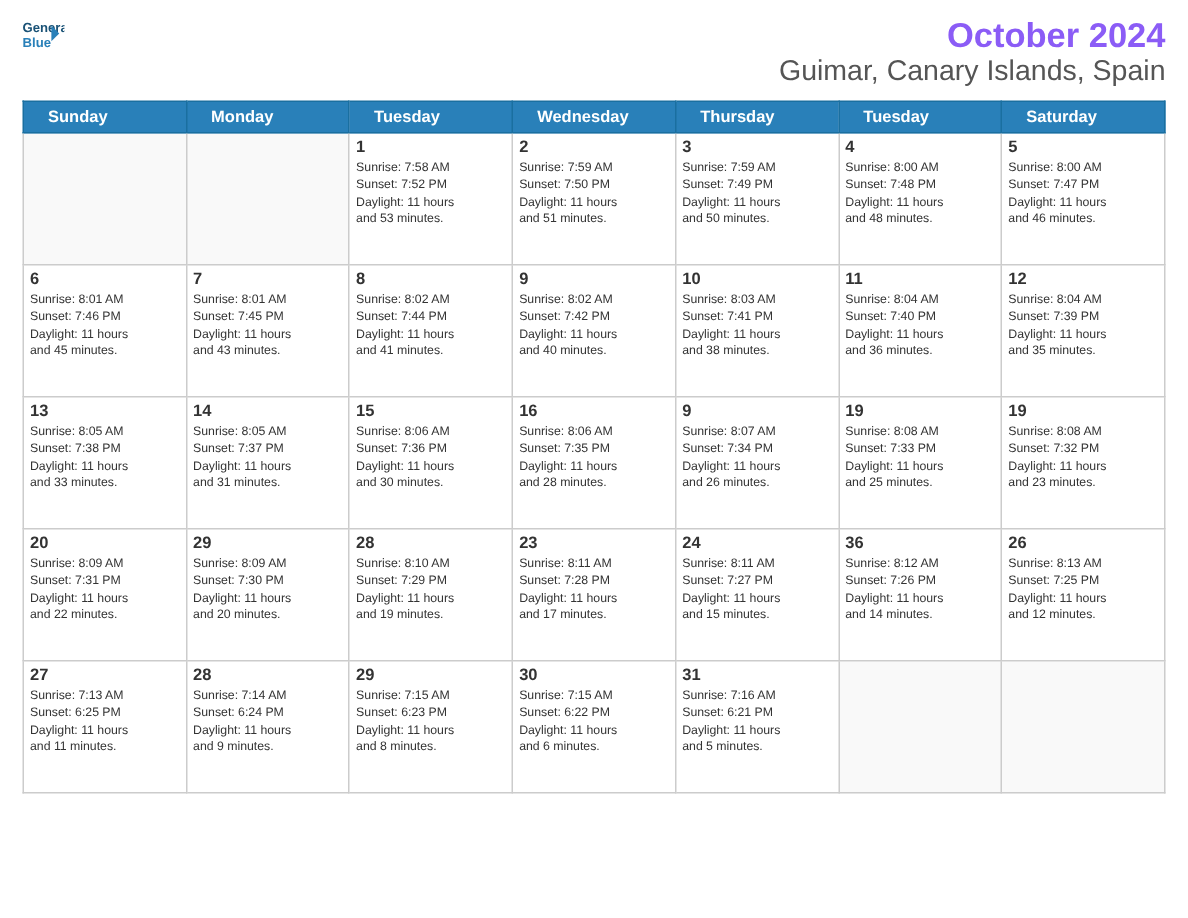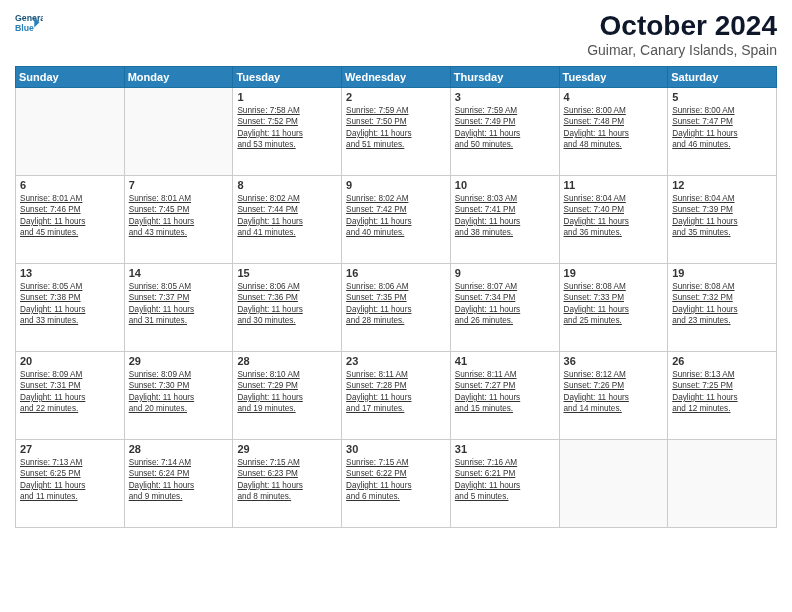--- a/index.html
+++ b/index.html
@@ -27,39 +27,39 @@
       gap: 4px;
     }
     .logo-icon {
       width: 28px;
       height: 28px;
     }
     .title-block {
       text-align: right;
     }
     .month-title {
-      font-size: 28px;
+      font-size: 23px;
       font-weight: bold;
-      color: #0f172a;
+      color: #8b5cf6;
     }
     .location {
-      font-size: 14px;
+      font-size: 19px;
       color: #555;
     }
     .calendar {
       width: 100%;
       border-collapse: collapse;
       table-layout: fixed;
     }
     .calendar th {
       background: #2980b9;
       color: #fff;
       font-size: 11px;
       font-weight: bold;
-      padding: 4px 3px;
+      padding: 4px 16px;
       border: 1px solid #1a6fa0;
       text-align: left;
     }
     .calendar td {
       border: 1px solid #ccc;
       vertical-align: top;
       padding: 3px 4px;
       font-size: 8.5px;
       height: 88px;
       background: #fff;
@@ -71,21 +71,20 @@
       font-size: 11px;
       font-weight: bold;
       color: #333;
       display: block;
       margin-bottom: 2px;
     }
     .day-info {
       color: #333;
       font-size: 8.2px;
       line-height: 1.4;
-      text-decoration: underline;
     }
     .week-row td {
       height: 88px;
     }
   </style>
 </head>
 <body>
 
 <div class="page">
   <div class="header">
@@ -210,21 +209,21 @@
           </td>
           <td>
             <span class="day-num">28</span>
             <div class="day-info">Sunrise: 8:10 AM<br>Sunset: 7:29 PM<br>Daylight: 11 hours<br>and 19 minutes.</div>
           </td>
           <td>
             <span class="day-num">23</span>
             <div class="day-info">Sunrise: 8:11 AM<br>Sunset: 7:28 PM<br>Daylight: 11 hours<br>and 17 minutes.</div>
           </td>
           <td>
-            <span class="day-num">41</span>
+            <span class="day-num">24</span>
             <div class="day-info">Sunrise: 8:11 AM<br>Sunset: 7:27 PM<br>Daylight: 11 hours<br>and 15 minutes.</div>
           </td>
           <td>
             <span class="day-num">36</span>
             <div class="day-info">Sunrise: 8:12 AM<br>Sunset: 7:26 PM<br>Daylight: 11 hours<br>and 14 minutes.</div>
           </td>
           <td>
             <span class="day-num">26</span>
             <div class="day-info">Sunrise: 8:13 AM<br>Sunset: 7:25 PM<br>Daylight: 11 hours<br>and 12 minutes.</div>
           </td>

